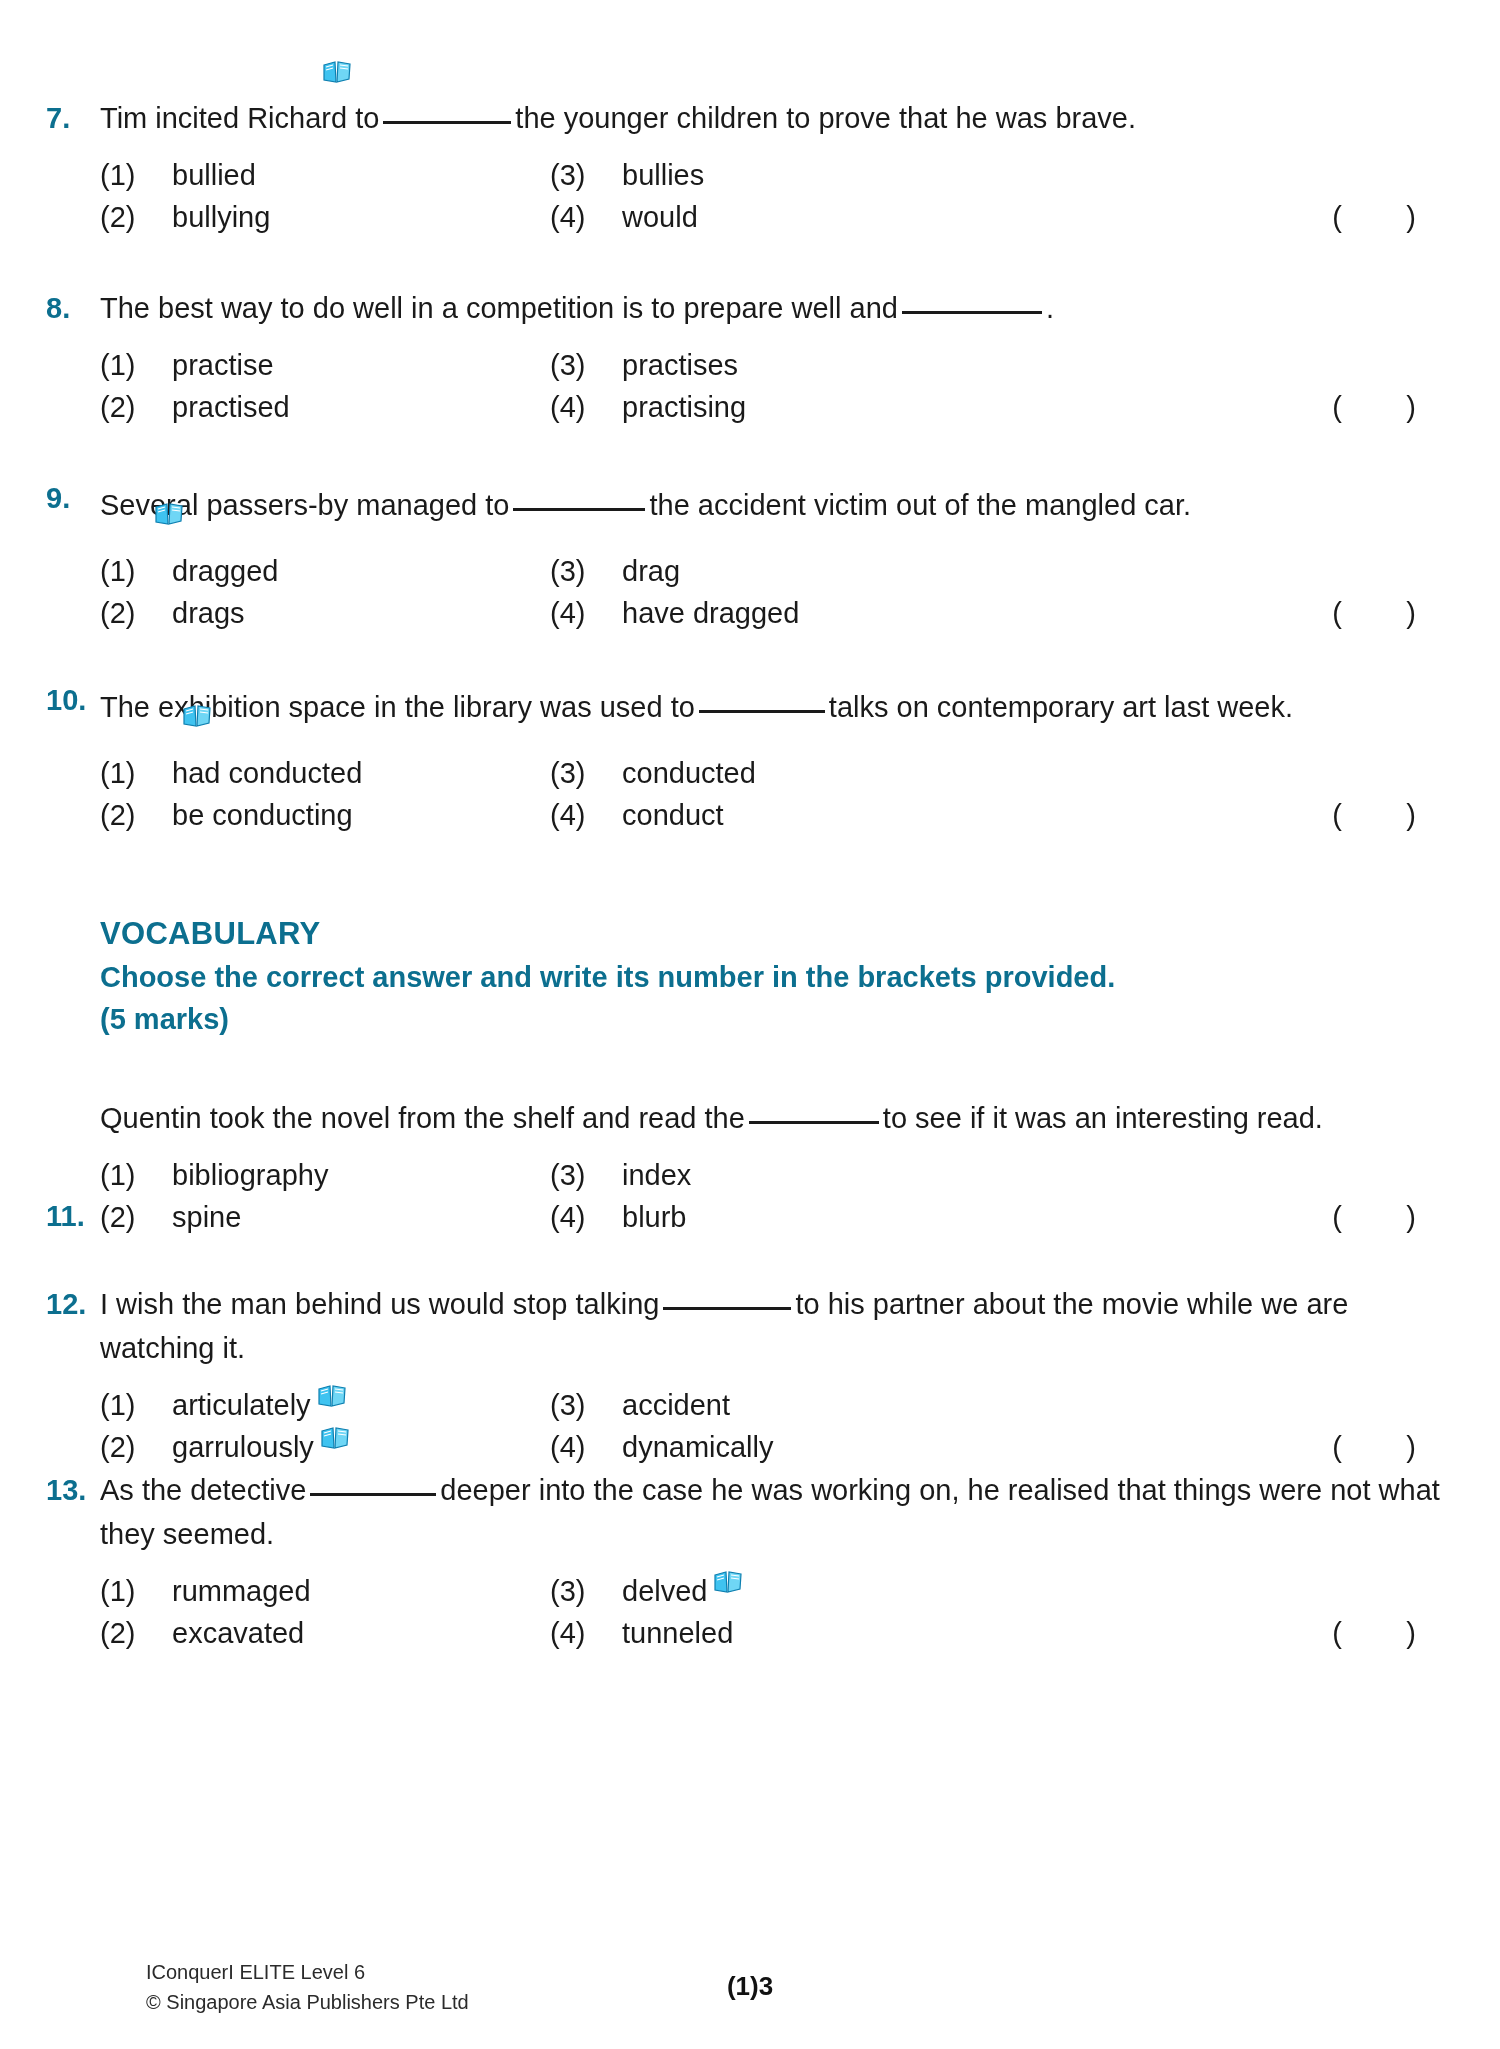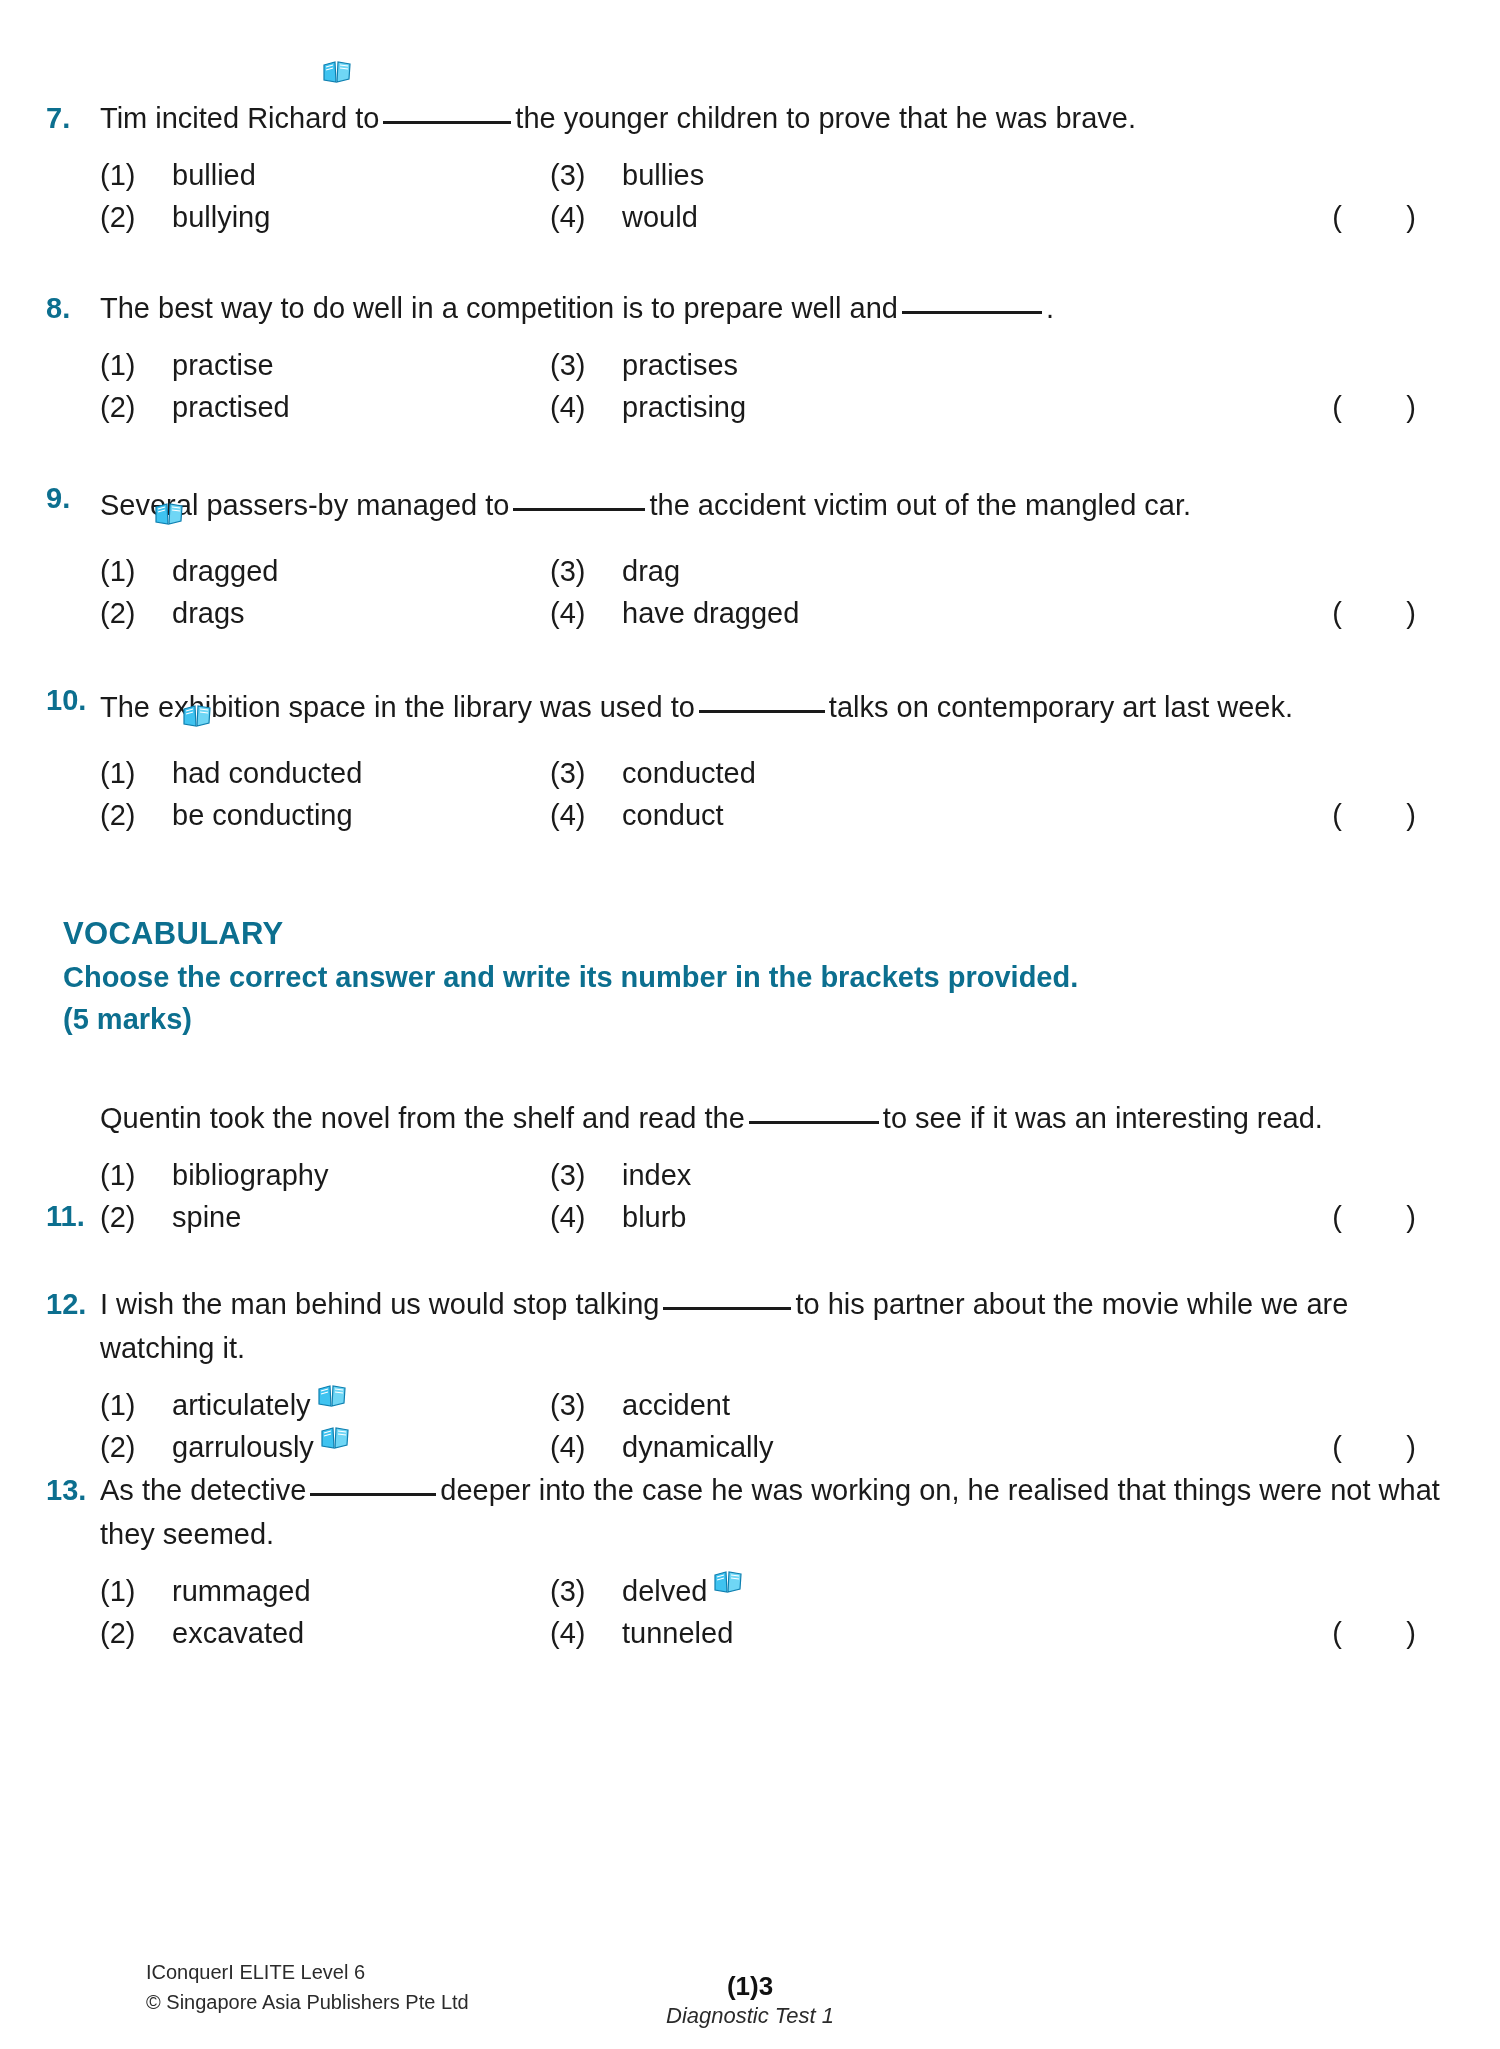--- a/index.html
+++ b/index.html
@@ -109,21 +109,21 @@
   }
   .book-icon.float {
     position: absolute;
     margin-left: 0;
   }
   .book-icon svg { display: block; width: 100%; height: 100%; }
 
   
   .section {
     margin-top: 56px;
-    padding-left: 63px;
+    padding-left: 100px;
     color: #0c6f8f;
     font-weight: bold;
   }
   .section-title {
     font-size: 31px;
     line-height: 44px;
     letter-spacing: 0.3px;
   }
   .section-instr {
     font-size: 29px;
@@ -449,17 +449,16 @@
     </div>
   </div>
 
   <div class="footer">
     <div class="footer-left">
       <div>IConquerI ELITE Level 6</div>
       <div>© Singapore Asia Publishers Pte Ltd</div>
     </div>
     <div class="footer-center">
       <div class="footer-page">(1)3</div>
-      <div class="footer-test">Diagnostic Test 1</div>
     </div>
   </div>
 
 </div>
 
 </body></html>

